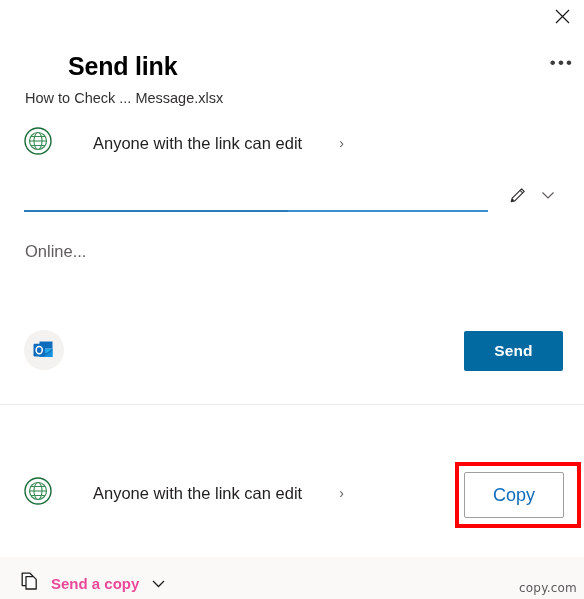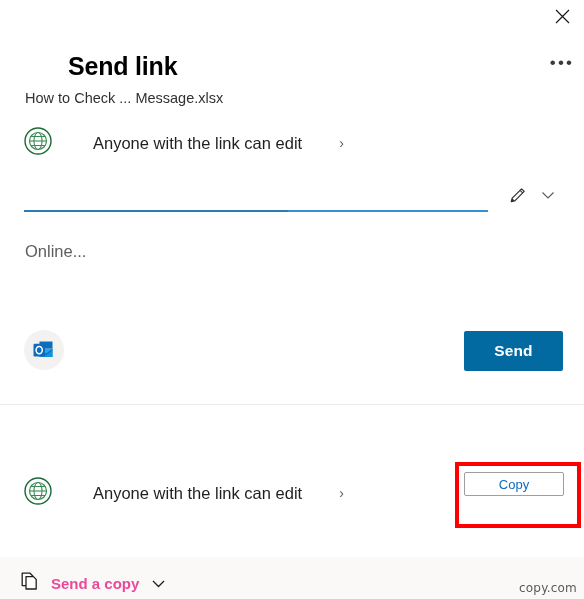--- a/index.html
+++ b/index.html
@@ -194,27 +194,27 @@
     font-size: 25px;
     font-weight: 600;
     color: #1b1a19;
     letter-spacing: -0.2px;
   }
   .copy-btn {
     position: absolute;
     left: 464px;
     top: 472px;
     width: 100px;
-    height: 24px;
+    height: 46px;
     background: #ffffff;
     border: 1px solid #a19f9d;
     border-radius: 2px;
     color: #0f6cbd;
     font-family: "Liberation Sans", sans-serif;
-    font-size: 13px;
+    font-size: 18px;
     cursor: pointer;
   }
   .redbox {
     position: absolute;
     left: 455px;
     top: 462px;
     width: 118px;
     height: 58px;
     border: 4px solid #ff0000;
     box-sizing: content-box;

